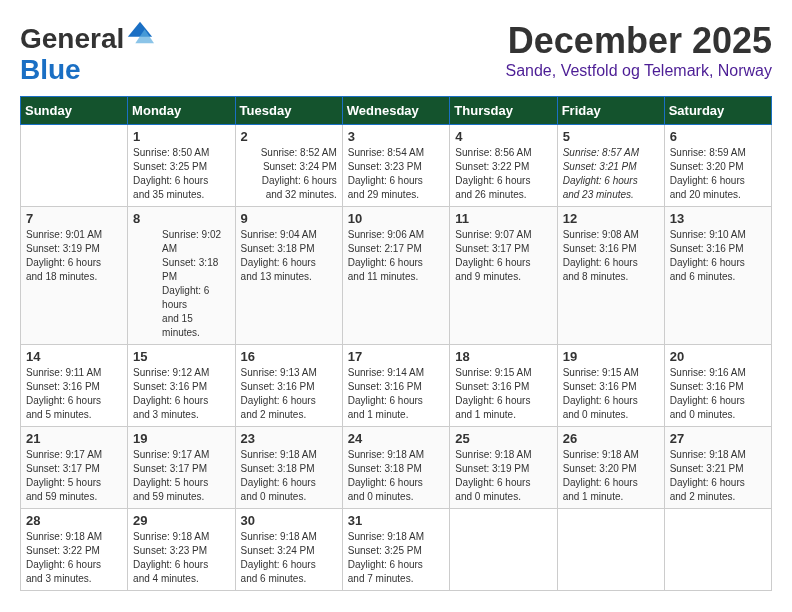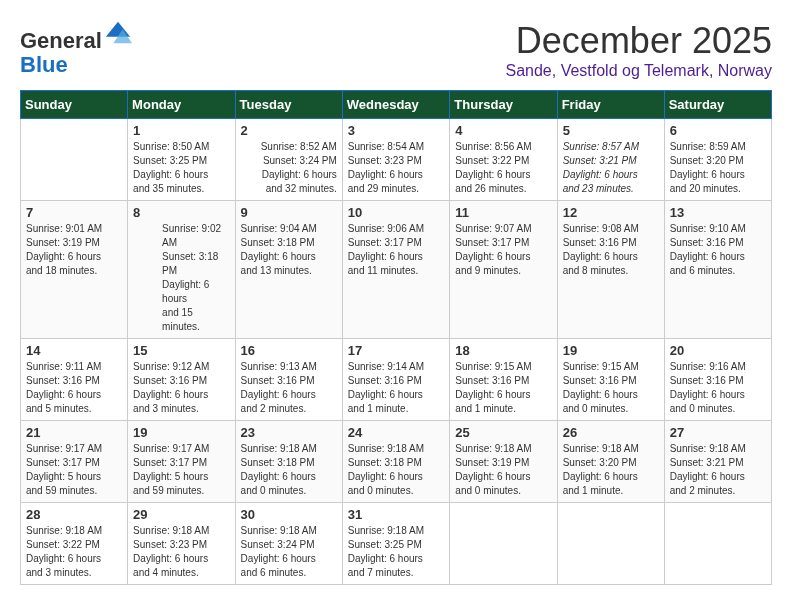--- a/index.html
+++ b/index.html
@@ -14,37 +14,37 @@
       display: flex;
       justify-content: space-between;
       align-items: flex-start;
       margin-bottom: 10px;
     }
     .logo {
       display: flex;
       align-items: center;
     }
     .logo-text {
-      font-size: 22px;
+      font-size: 28px;
       font-weight: bold;
       line-height: 1.1;
     }
     .logo-general { color: #333; }
     .logo-blue { color: #1a6fc4; }
     .logo-icon {
       width: 28px;
       height: 28px;
       margin-left: 2px;
     }
     .title-block {
       text-align: right;
     }
     .month-title {
       font-size: 36px;
-      font-weight: normal;
+      font-weight: bold;
       color: #333;
     }
     .location {
       font-size: 16px;
       color: #4c1d95;
     }
     .calendar {
       width: 100%;
       border-collapse: collapse;
       font-size: 11px;
@@ -183,21 +183,21 @@
         <td>
           <span class="day-number">9</span>
           <div class="day-info" style="white-space: pre-line;">Sunrise: 9:04 AM
 Sunset: 3:18 PM
 Daylight: 6 hours
 and 13 minutes.</div>
         </td>
         <td>
           <span class="day-number">10</span>
           <div class="day-info" style="white-space: pre-line;">Sunrise: 9:06 AM
-Sunset: 3:17 PM
+Sunset: 2:17 PM
 Daylight: 6 hours
 and 11 minutes.</div>
         </td>
         <td>
           <span class="day-number">11</span>
           <div class="day-info" style="white-space: pre-line;">Sunrise: 9:07 AM
 Sunset: 3:17 PM
 Daylight: 6 hours
 and 9 minutes.</div>
         </td>

